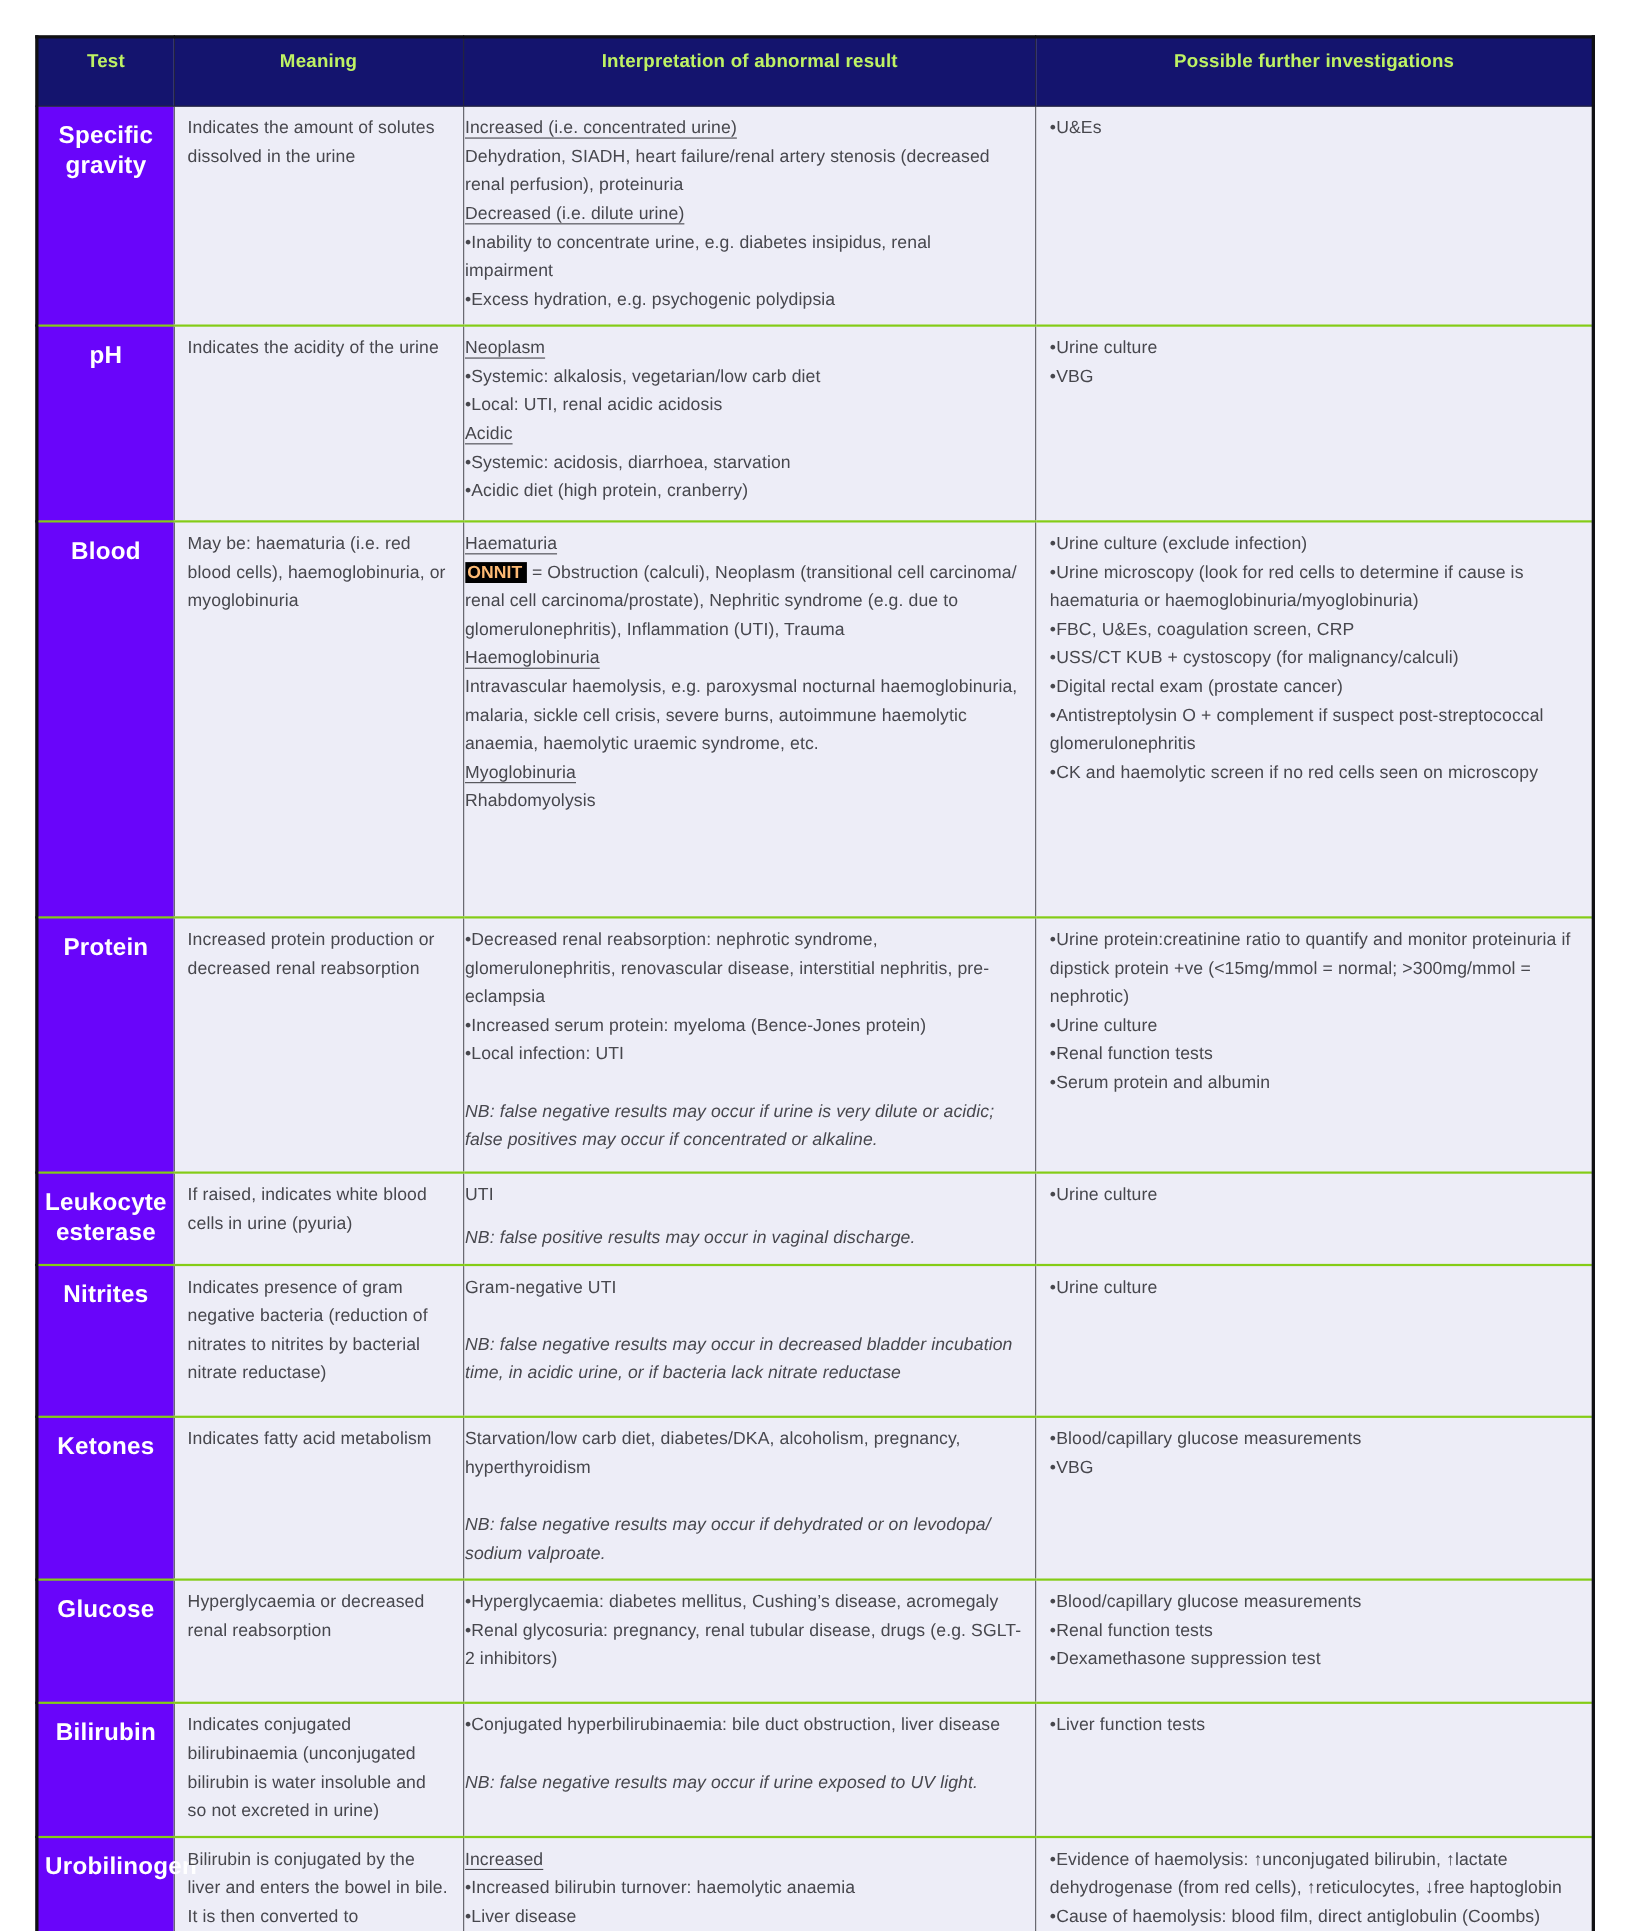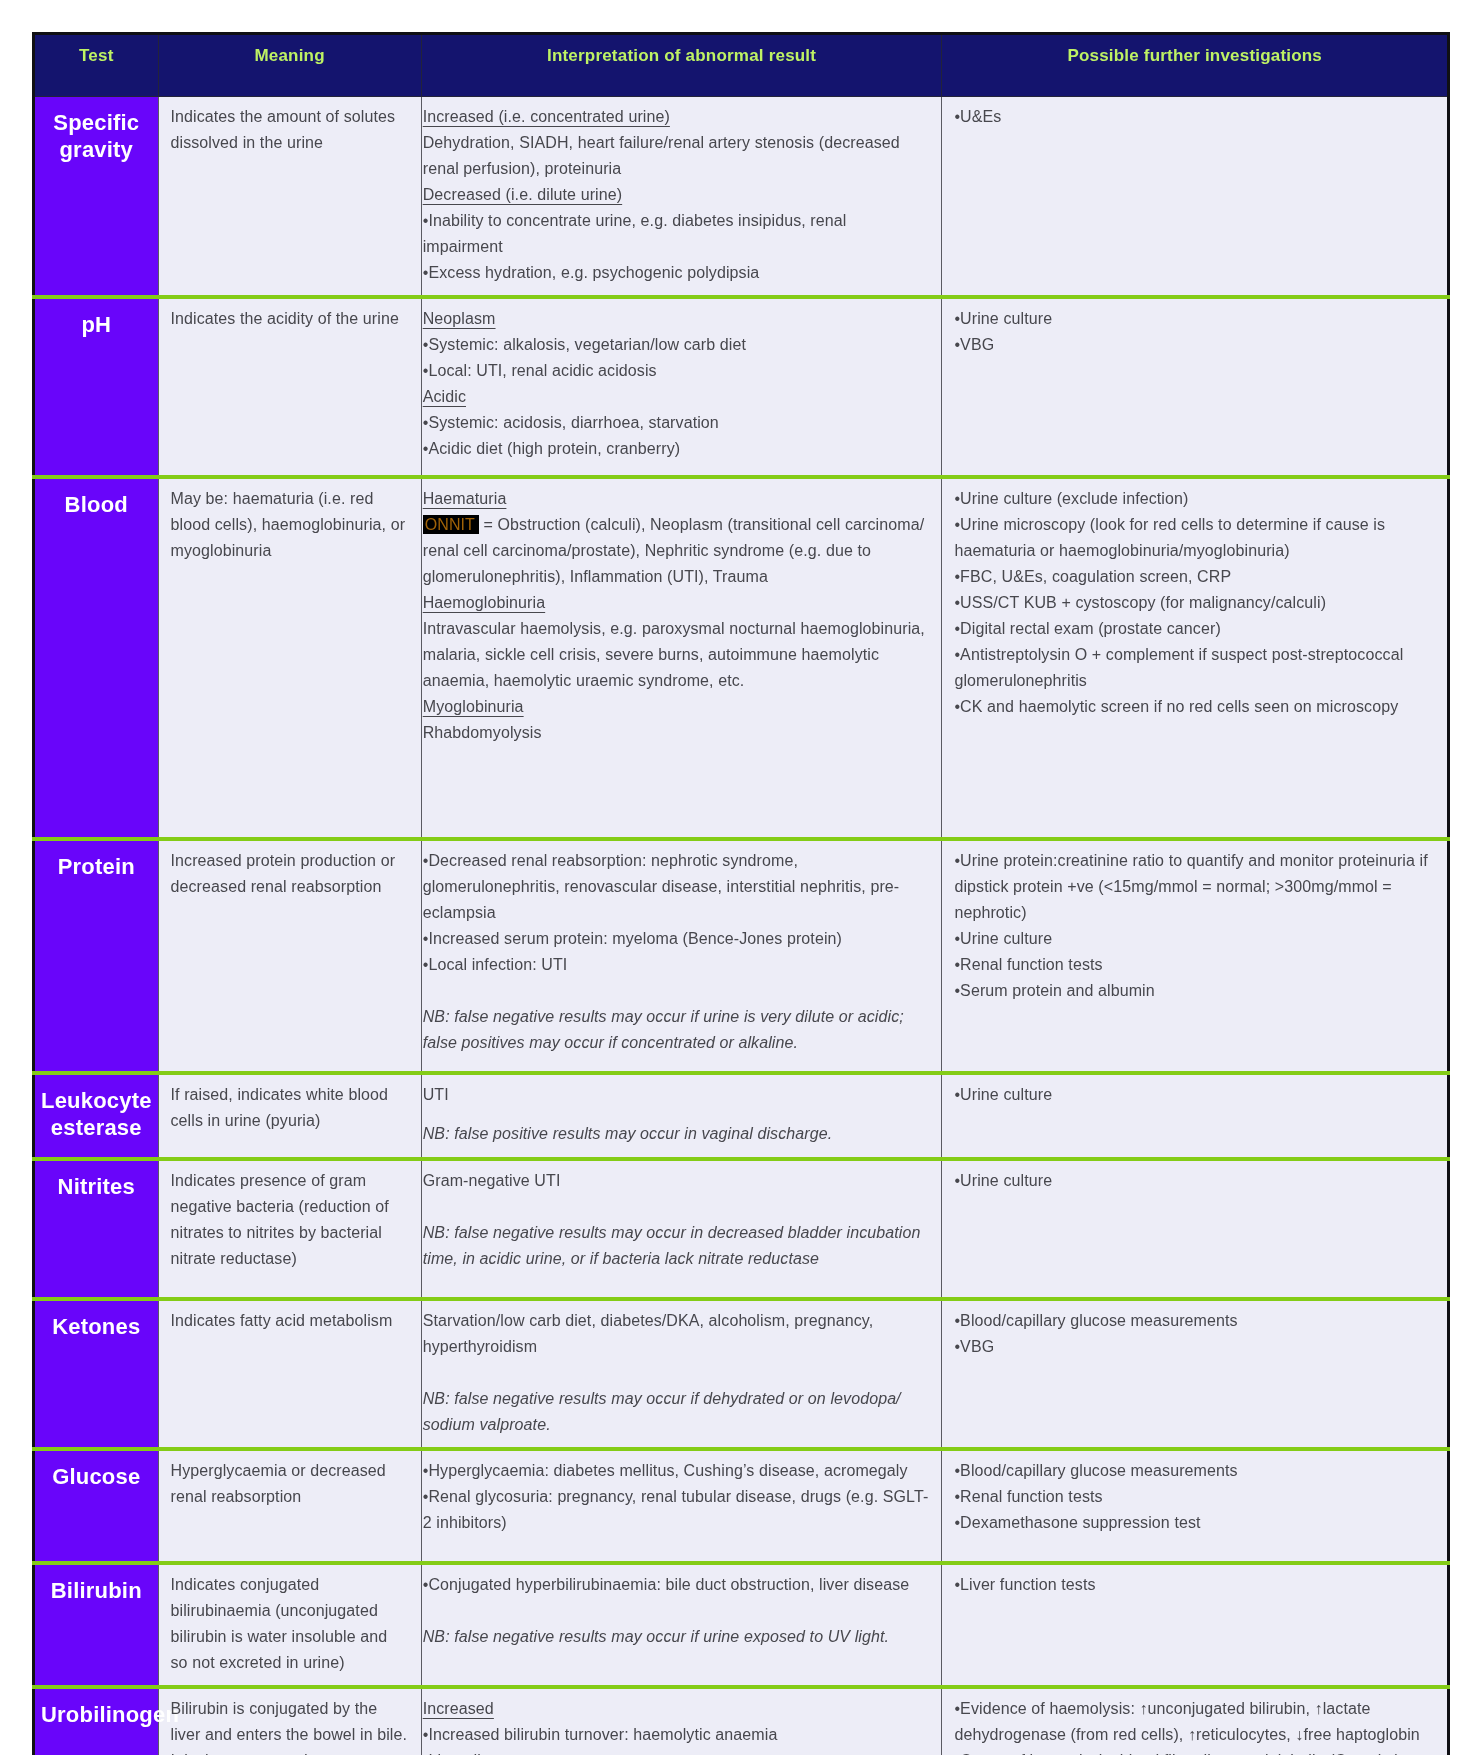--- a/index.html
+++ b/index.html
@@ -28,21 +28,21 @@
     text-align:center;
     vertical-align:top;
     padding:11px 6px 30px 6px;
     border:1px solid #23233a;
     letter-spacing:0.2px;
   }
   tbody td{
     vertical-align:top;
     border-left:1px solid #5a5a62;
     border-right:1px solid #5a5a62;
-    border-top:4px solid #84cc16;
+    border-top:2px solid #84cc16;
   }
   tbody tr:first-child td{border-top:none;}
   td.test-cell{
     background:#6905fa;
     color:#ffffff;
     font-weight:700;
     font-size:22px;
     text-align:center;
     padding:12px 6px 8px 6px;
     line-height:27px;
@@ -56,22 +56,22 @@
     padding:7px 12px 9px 12px;
     letter-spacing:0.1px;
   }
   td.interpretation-cell{padding-left:1px;}
   .line{min-height:26px;}
   .line.u{text-decoration:underline;text-underline-offset:4px;}
   .line.i, span.i{font-style:italic;}
   .line.sp{min-height:13px;height:13px;line-height:13px;}
   span.hl{
     background:#000000;
-    color:#a16207;
-    font-weight:400;
+    color:#fdba74;
+    font-weight:700;
     padding:1px 4px 1px 2px;
   }
   
   table.dipstick tbody tr:nth-child(1) td{height:178px;}
   table.dipstick tbody tr:nth-child(2) td{height:156px;}
   table.dipstick tbody tr:nth-child(3) td{height:338px;}
   table.dipstick tbody tr:nth-child(4) td{height:210px;}
   table.dipstick tbody tr:nth-child(5) td{height:62px;}
   table.dipstick tbody tr:nth-child(6) td{height:116px;}
   table.dipstick tbody tr:nth-child(7) td{height:120px;}

